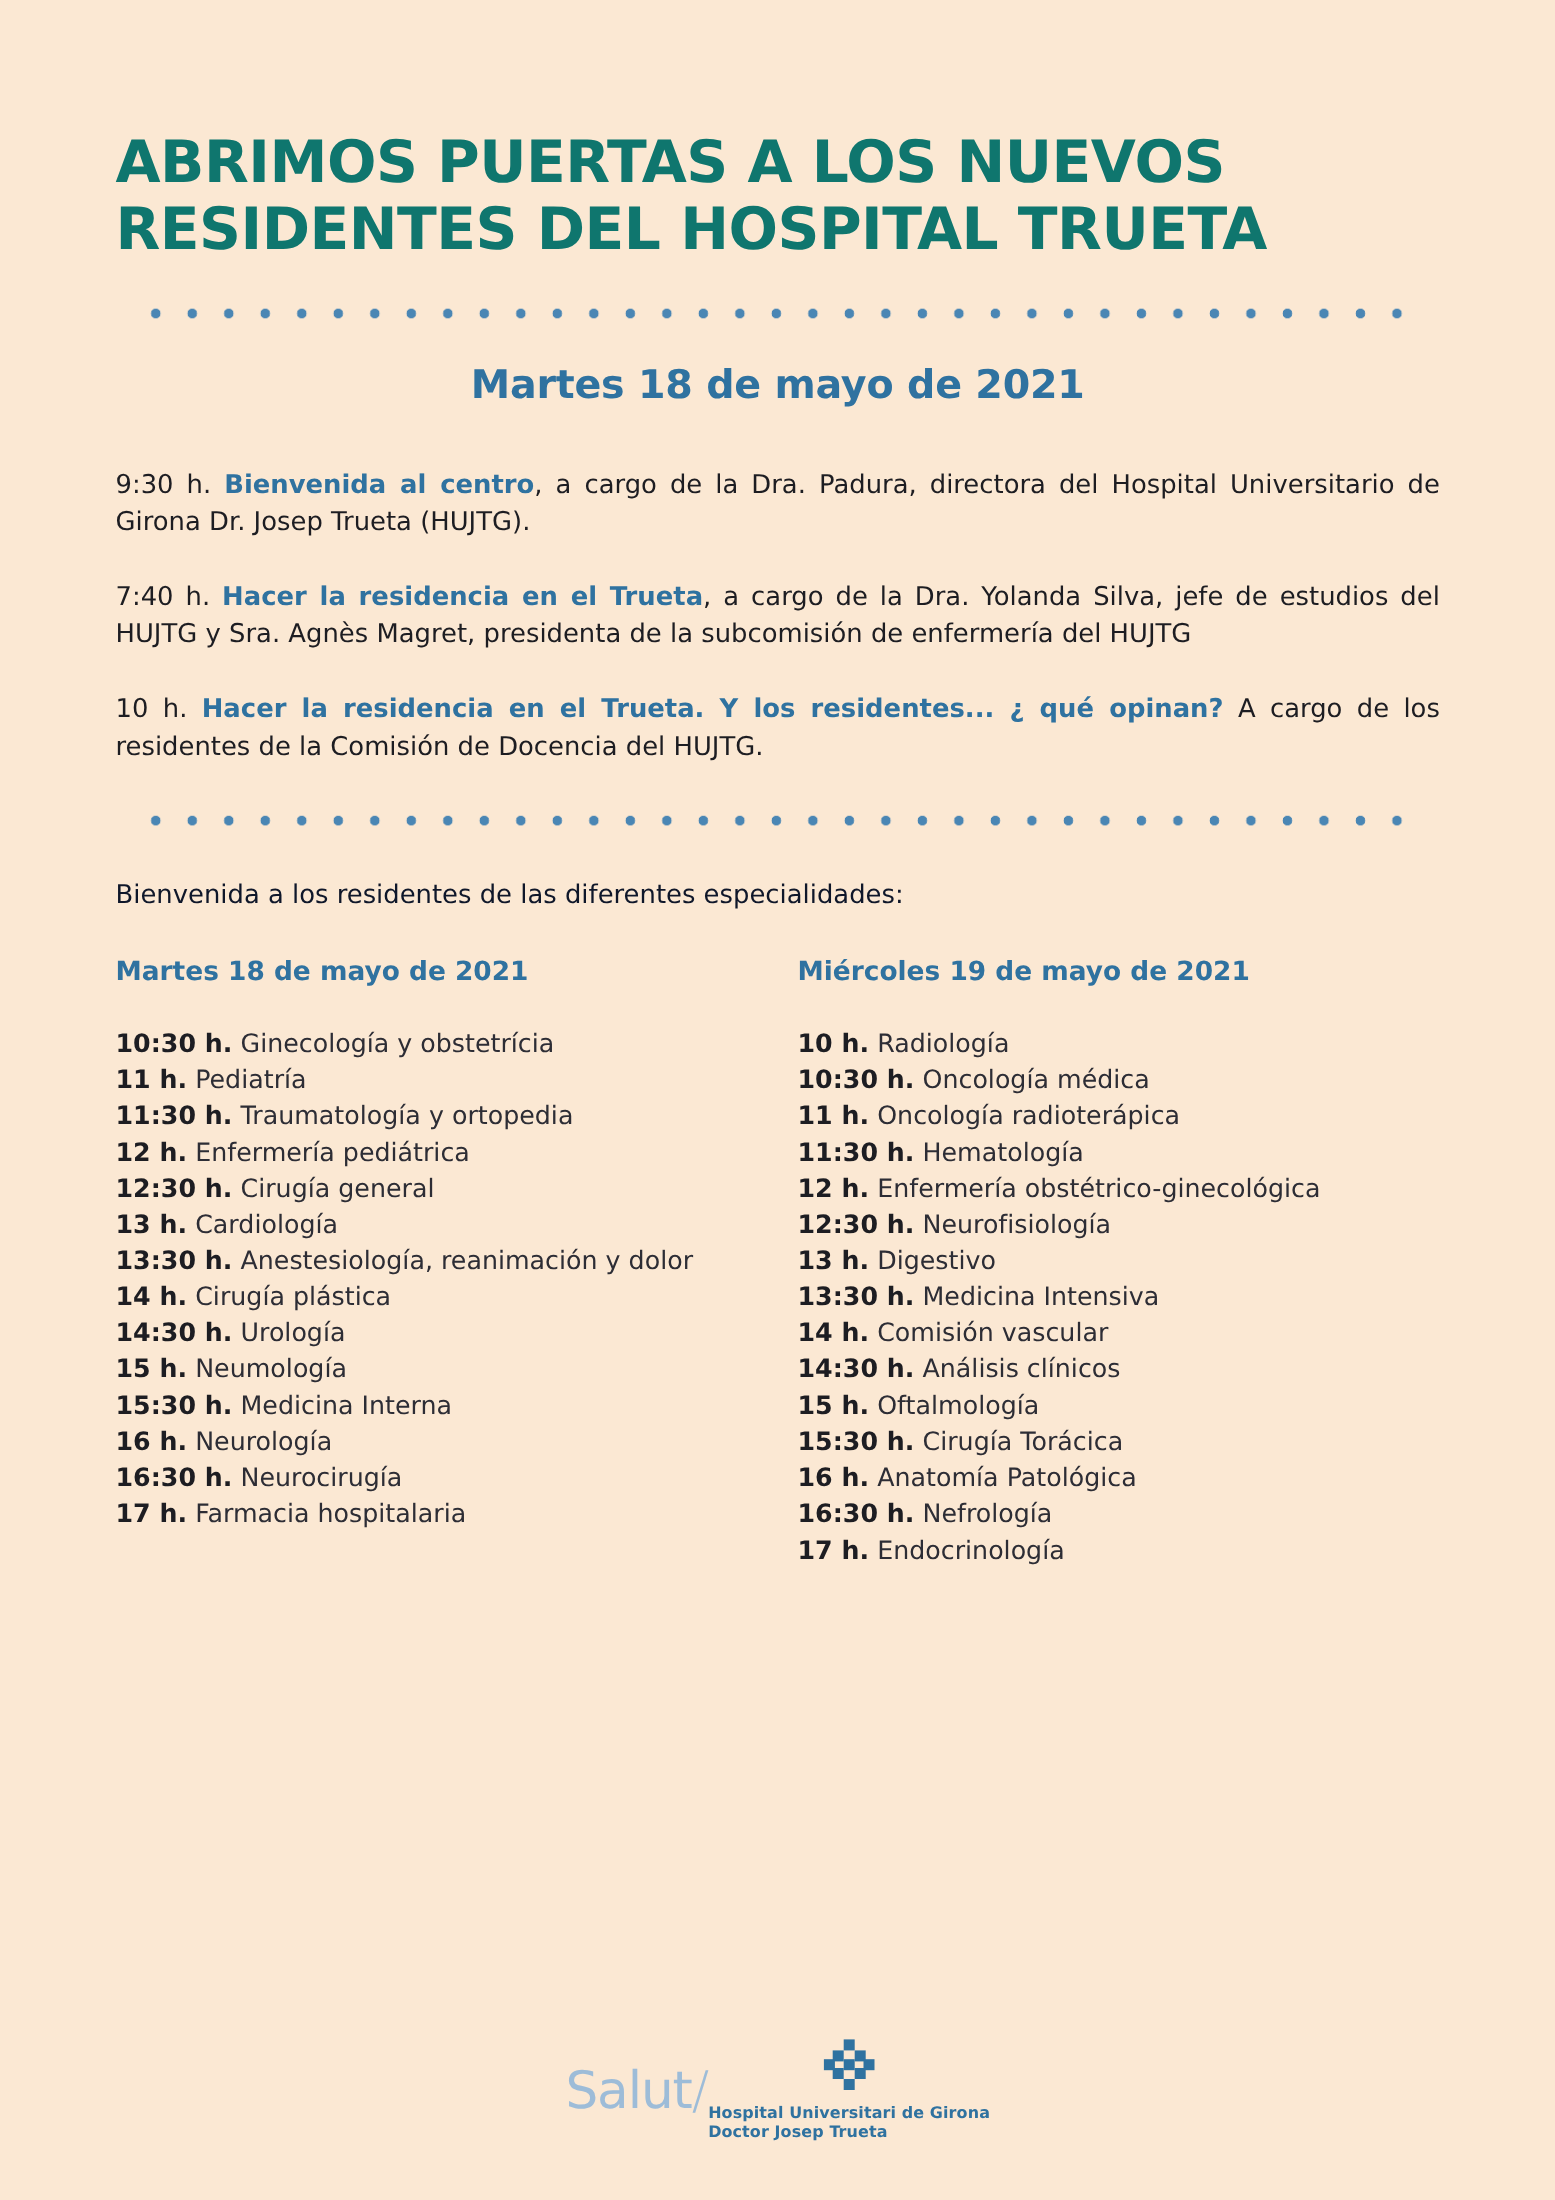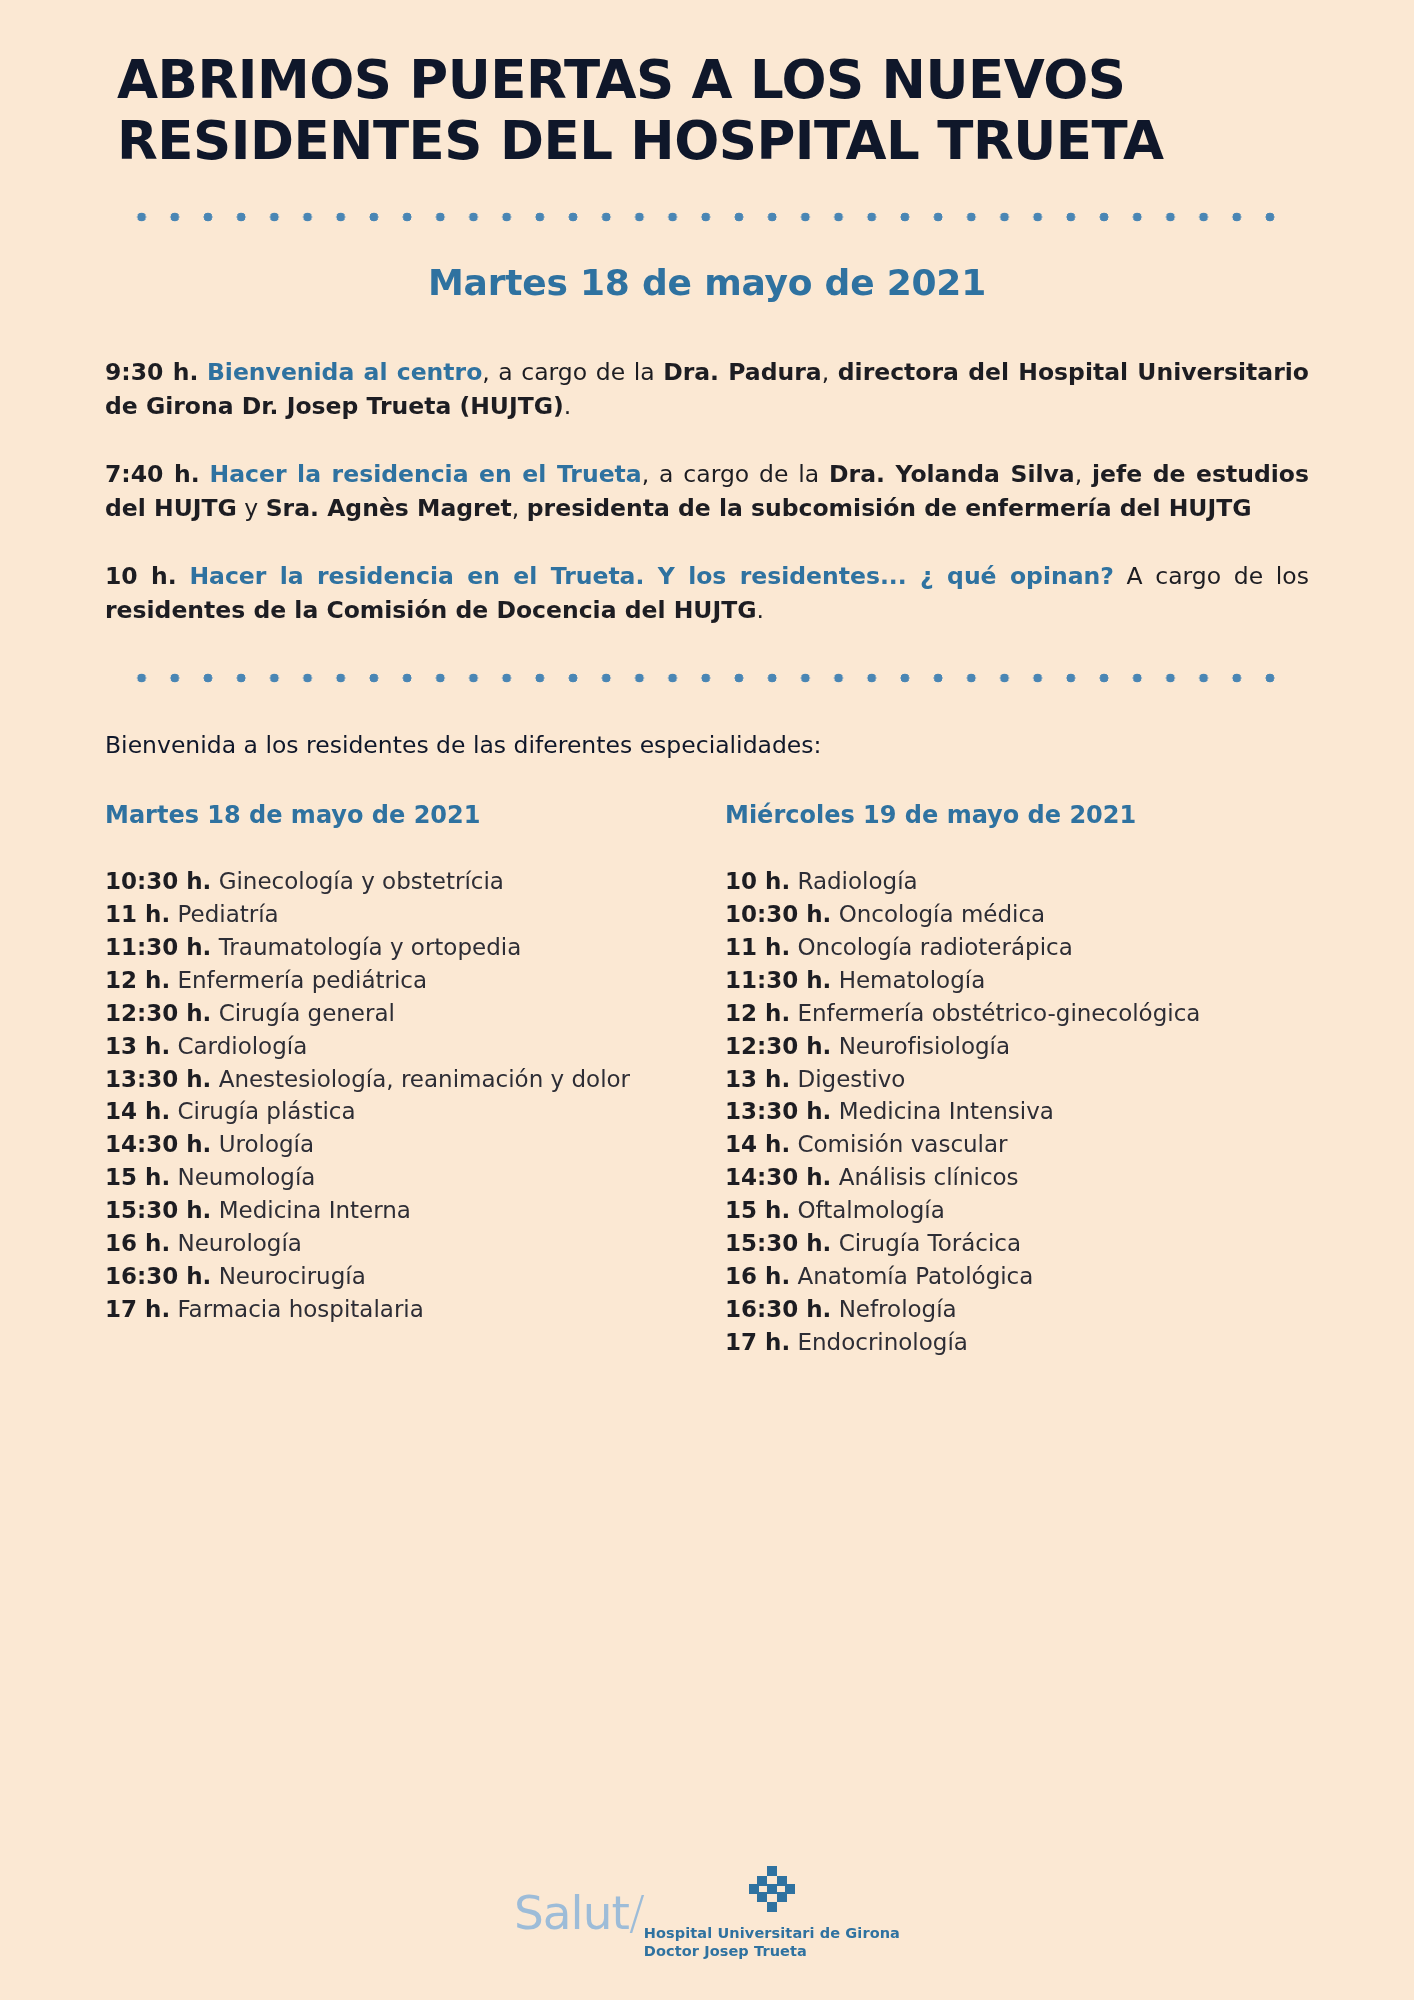--- a/index.html
+++ b/index.html
@@ -17,28 +17,28 @@
   .poster {
     position: relative;
     width: 1414px;
     height: 2000px;
     box-sizing: border-box;
     padding: 0 105px;
   }
 
   
   .title {
-    margin: 12px;
-    padding-top: 37px;
+    margin: 0;
+    padding-top: 117px;
     font-family: "DejaVu Sans", sans-serif;
     font-size: 53px;
     line-height: 1.16;
     font-weight: 800;
     letter-spacing: -0.5px;
-    color: #0f172a;
+    color: #0f766e;
     text-transform: uppercase;
   }
   .title .line {
     display: block;
   }
 
   
   .dots {
     display: block;
     height: 14px;
@@ -69,21 +69,21 @@
   .program p {
     margin: 0 0 34px 0;
     font-size: 23.5px;
     line-height: 1.45;
     text-align: justify;
     color: #1d1d22;
   }
   .program p:last-child {
     margin-bottom: 0;
   }
-  .b { font-weight: 700; }
+  .b { font-weight: 400; }
   .blue { color: #2f72a0; font-weight: 700; }
 
   
   .welcome {
     margin-top: 46px;
     font-size: 23.5px;
     color: #0f172a;
   }
 
   

